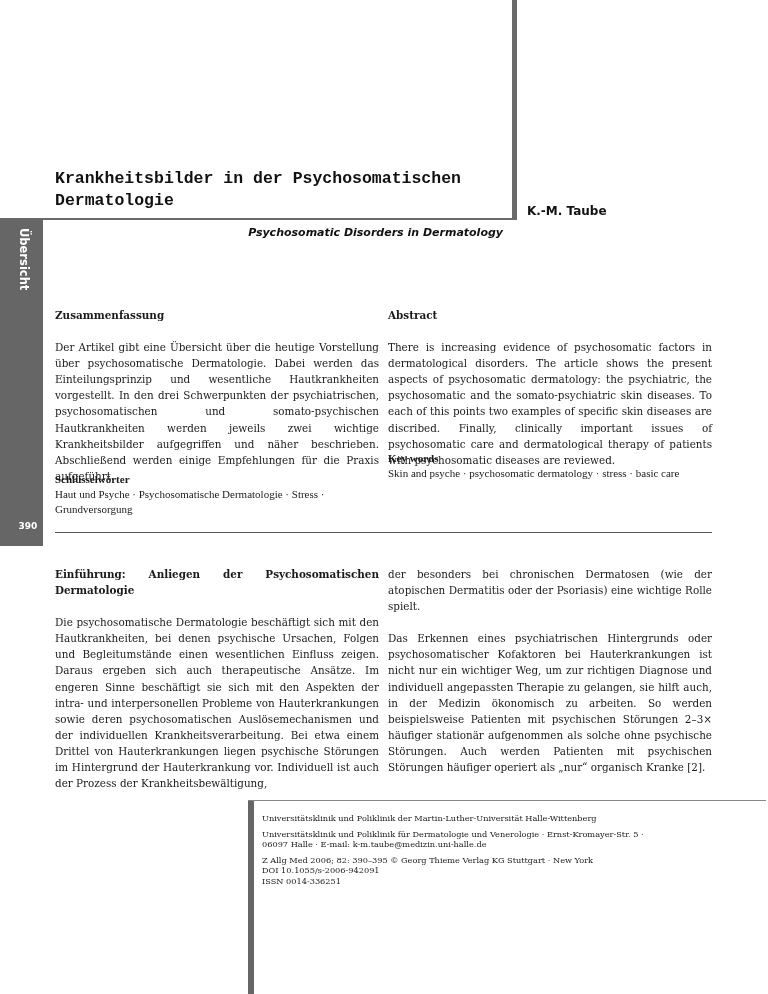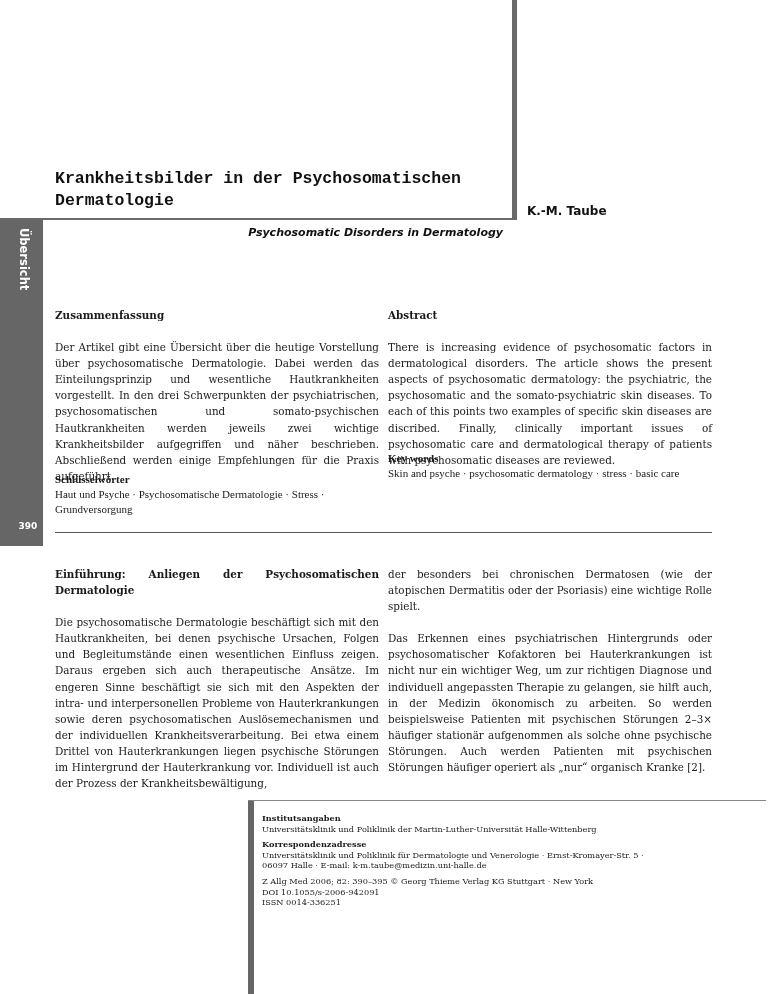--- a/index.html
+++ b/index.html
@@ -76,25 +76,23 @@
 </div>
 <div class="col col-right" style="top:566px;">
   <p>der besonders bei chronischen Dermatosen (wie der atopischen Dermatitis oder der Psoriasis) eine wichtige Rolle spielt.</p>
   <p style="margin-top:16px;">Das Erkennen eines psychiatrischen Hintergrunds oder psychosomatischer Kofaktoren bei Hauterkrankungen ist nicht nur ein wichtiger Weg, um zur richtigen Diagnose und individuell angepassten Therapie zu gelangen, sie hilft auch, in der Medizin ökonomisch zu arbeiten. So werden beispielsweise Patienten mit psychischen Störungen 2–3× häufiger stationär aufgenommen als solche ohne psychische Störungen. Auch werden Patienten mit psychischen Störungen häufiger operiert als „nur“ organisch Kranke [2].</p>
 </div>
 
 <div class="info-vbar"></div>
 <div class="info-hline"></div>
 <div class="info">
   <div class="block">
-    <div class="ih">Institutsangaben</div>
     <div>Universitätsklinik und Poliklinik der Martin-Luther-Universität Halle-Wittenberg</div>
   </div>
   <div class="block">
-    <div class="ih">Korrespondenzadresse</div>
     <div>Universitätsklinik und Poliklinik für Dermatologie und Venerologie · Ernst-Kromayer-Str. 5 ·</div>
     <div>06097 Halle · E-mail:  k-m.taube@medizin.uni-halle.de</div>
   </div>
   <div class="block">
     <div>Z Allg Med 2006; 82: 390–395 © Georg Thieme Verlag KG Stuttgart · New York</div>
     <div>DOI 10.1055/s-2006-942091</div>
     <div>ISSN 0014-336251</div>
   </div>
 </div>
 

